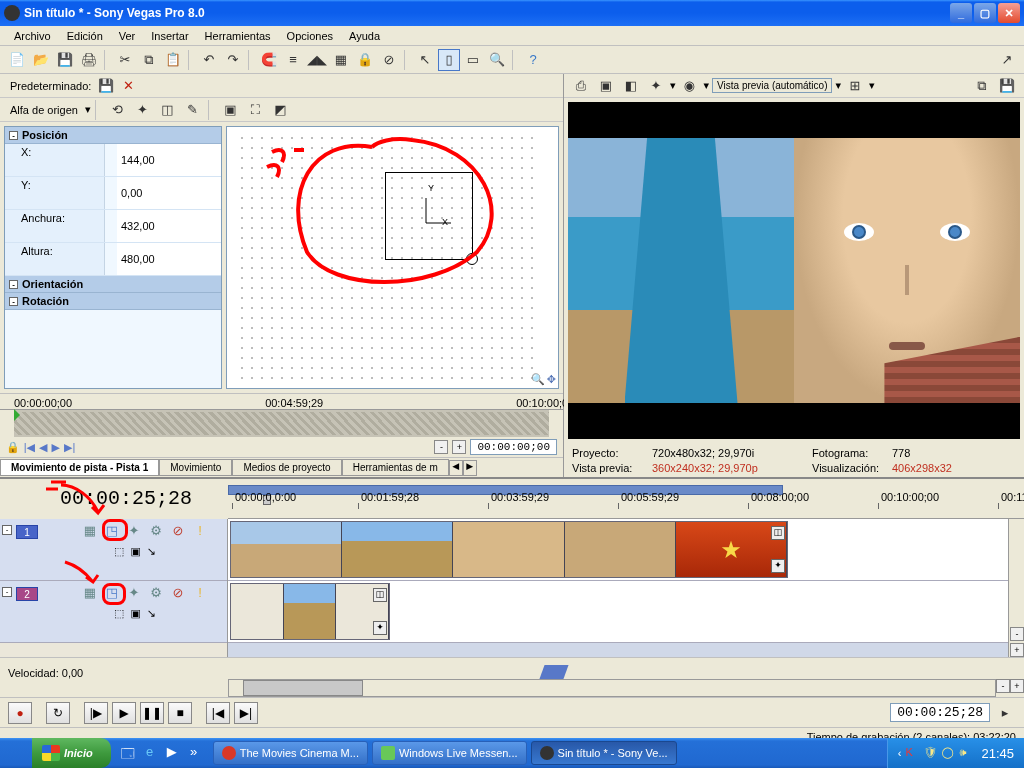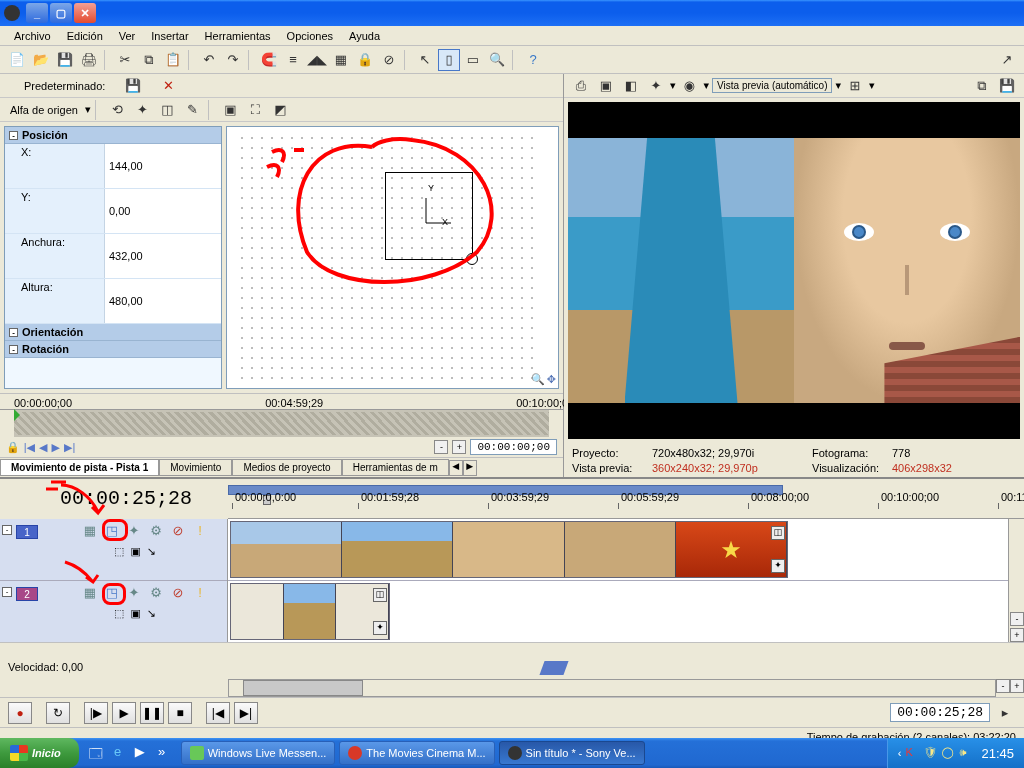--- a/index.html
+++ b/index.html
@@ -16,32 +16,32 @@
 .menubar { height: 20px; background: #ece9d8; display: flex; align-items: center; padding: 0 6px; border-bottom: 1px solid #c0c0c0; }
 .menuitem { padding: 2px 8px; cursor: default; }
 
 .main-toolbar { height: 28px; background: #ece9d8; display: flex; align-items: center; padding: 2px 6px; border-bottom: 1px solid #c0c0c0; gap: 2px; }
 .tbtn { width: 22px; height: 22px; border: 1px solid transparent; display: flex; align-items: center; justify-content: center; font-size: 13px; color: #333; }
 .tsep { width: 6px; height: 20px; border-left: 1px solid #c0c0c0; margin: 0 2px; }
 
 .workspace { display: flex; height: 403px; }
 
 .left-pane { width: 564px; display: flex; flex-direction: column; background: #ece9d8; border-right: 1px solid #999; }
-.opts-bar { height: 24px; display: flex; align-items: center; padding: 0 20px; gap: 13px; border-bottom: 1px solid #c8c8c8; text-align: center; }
+.opts-bar { height: 24px; display: flex; align-items: center; padding: 0 6px; gap: 0; border-bottom: 1px solid #c8c8c8; text-align: center; }
 .drop-label { padding: 2px 4px; }
 .drop-combo { border: 1px solid #7f9db9; background: white; padding: 1px 4px; height: 19px; min-width: 90px; }
 .opts-bar2 { height: 24px; display: flex; align-items: center; padding: 0 6px; gap: 3px; border-bottom: 1px solid #c8c8c8; }
 
 .mid-split { flex: 1; display: flex; padding: 4px; gap: 4px; }
 .prop-grid { width: 218px; border: 1px solid #7f9db9; background: #f0f8ff; overflow: auto; font-size: 11px; }
 .prop-cat { background: #b4cce8; padding: 2px 4px; font-weight: bold; border-bottom: 1px solid #99b4d1; display: flex; align-items: center; }
 .prop-cat .sq { width: 9px; height: 9px; border: 1px solid #666; background: white; margin-right: 4px; display: inline-flex; align-items: center; justify-content: center; font-size: 8px; }
 .prop-row { display: flex; border-bottom: 1px solid #d4e4f4; }
 .prop-name { width: 100px; padding: 2px 4px 2px 16px; background: #e4f0fc; border-right: 1px solid #c4d4e4; }
-.prop-val { flex: 1; padding: 16px 4px; background: white; }
+.prop-val { flex: 1; padding: 10px 4px; background: white; margin-left: 12px; }
 
 .canvas-wrap { flex: 1; border: 1px solid #7f9db9; background: white; position: relative; }
 .canvas-dots { position: absolute; inset: 6px 20px 6px 10px; background-image: radial-gradient(#bbb 1px, transparent 1px); background-size: 10px 10px; }
 .frame-box { position: absolute; left: 158px; top: 45px; width: 88px; height: 88px; border: 1px solid #000; }
 .axis-y { position: absolute; left: 42px; top: 10px; font-size: 9px; }
 .axis-x { position: absolute; left: 56px; top: 44px; font-size: 9px; }
 .axis-arrow { position: absolute; left: 20px; top: 20px; }
 .corner-circ { position: absolute; right: -6px; bottom: -6px; width: 12px; height: 12px; border: 1px solid #000; border-radius: 50%; background: white; }
 .red-annotation { position: absolute; pointer-events: none; }
 .zoom-icons { position: absolute; right: 2px; bottom: 2px; display: flex; gap: 2px; }
@@ -131,41 +131,42 @@
 .tl-hscroll-thumb { position: absolute; left: 14px; width: 120px; top: 0; bottom: 0; background: #c8c8c8; border: 1px solid #888; }
 
 .transport { height: 30px; display: flex; align-items: center; padding: 0 8px; gap: 4px; border-top: 1px solid #c0c0c0; }
 .transport .spacer { flex: 1; }
 .trans-btn { width: 24px; height: 22px; border: 1px solid #888; background: linear-gradient(#fafafa, #e0e0e0); display: flex; align-items: center; justify-content: center; font-size: 12px; }
 .trans-btn.rec { color: #c02010; }
 
 .status-bot { height: 18px; display: flex; align-items: center; padding: 0 8px; border-top: 1px solid #c0c0c0; font-size: 10px; }
 .status-bot .spacer { flex: 1; }
 
-.vel-bar { height: 22px; display: flex; align-items: flex-start; padding: 18px 8px; gap: 8px; border-top: 1px solid #c0c0c0; }
+.vel-bar { height: 22px; display: flex; align-items: flex-end; padding: 0 8px; gap: 8px; border-top: 1px solid #c0c0c0; }
 .vel-spacer { flex: 1; }
 .scrub-diamond { width: 24px; height: 14px; background: #5878c8; transform: skewX(-20deg); }
 
 .taskbar { position: absolute; bottom: 0; left: 0; right: 0; height: 30px; background: linear-gradient(to bottom, #3e94f5 0%, #2470d8 10%, #2068d0 90%, #1858b8 100%); display: flex; align-items: center; color: white; }
-.start-btn { height: 30px; padding: 0 18px 0 10px; background: linear-gradient(to bottom, #5fb860 0%, #3e9a3e 50%, #2a8028 100%); display: flex; align-items: center; font-weight: bold; font-style: italic; font-size: 14px; border-radius: 0 10px 10px 0; gap: 4px; }
+.start-btn { height: 30px; padding: 0 18px 0 10px; background: linear-gradient(to bottom, #5fb860 0%, #3e9a3e 50%, #2a8028 100%); display: flex; align-items: center; font-weight: bold; font-style: italic; font-size: 14px; border-radius: 0 10px 10px 0; gap: 4px; margin-left: 32px; }
 .start-flag { width: 18px; height: 16px; background: conic-gradient(#e83820 0 25%, #48b848 0 50%, #f8d828 0 75%, #2868d8 0); border-radius: 2px; }
 .ql-area { display: flex; gap: 4px; padding: 0 8px; }
 .ql-ic { width: 18px; height: 18px; font-size: 13px; text-align: center; }
 .task-btn { height: 24px; padding: 0 8px; margin: 0 2px; background: linear-gradient(#5a98e8, #3470c8); border: 1px solid #2860b8; border-radius: 3px; display: flex; align-items: center; gap: 4px; max-width: 170px; overflow: hidden; white-space: nowrap; font-size: 11px; }
 .task-btn.active { background: linear-gradient(#2858a8, #3878d0); border: 1px solid #1a4890; }
 .task-ic { width: 14px; height: 14px; background: #ddd; border-radius: 2px; flex-shrink: 0; }
 .systray { margin-left: auto; height: 30px; padding: 0 10px; background: linear-gradient(to bottom, #2890e8, #1470c8); display: flex; align-items: center; gap: 4px; border-left: 1px solid #4898e8; }
 .tray-ic { width: 14px; height: 14px; font-size: 11px; color: #f8e888; }
 .clock { font-size: 13px; padding-left: 4px; }
 </style>
 </head>
 <body>
 
 <div class="titlebar">
   <div class="titlebar-icon"></div>
+  <div class="titlebar-text">Sin título * - Sony Vegas Pro 8.0</div>
   <div class="winbtn min">_</div>
   <div class="winbtn max">▢</div>
   <div class="winbtn close">✕</div>
 </div>
 
 <div class="menubar">
   <div class="menuitem">Archivo</div>
   <div class="menuitem">Edición</div>
   <div class="menuitem">Ver</div>
   <div class="menuitem">Insertar</div>
@@ -521,26 +522,26 @@
     <div class="start-flag"></div>
     <span>Inicio</span>
   </div>
   <div class="ql-area">
     <div class="ql-ic">🗔</div>
     <div class="ql-ic" style="color:#68c8f8">e</div>
     <div class="ql-ic">▶</div>
     <div class="ql-ic">»</div>
   </div>
   <div class="task-btn">
+      <div class="task-ic" style="background:#d83828;border-radius:50%"></div>
+      <span>The Movies Cinema M...</span>
+    </div>
+  <div class="task-btn">
       <div class="task-ic" style="background:#68c858"></div>
       <span>Windows Live Messen...</span>
-    </div>
-  <div class="task-btn">
-      <div class="task-ic" style="background:#d83828;border-radius:50%"></div>
-      <span>The Movies Cinema M...</span>
     </div>
   <div class="task-btn active">
       <div class="task-ic" style="background:#333;border-radius:50%"></div>
       <span>Sin título * - Sony Ve...</span>
     </div>
   <div class="systray">
     <span style="color:white">‹</span>
     <span class="tray-ic" style="color:#e83838">K</span>
     <span class="tray-ic">🛡</span>
     <span class="tray-ic">◯</span>

